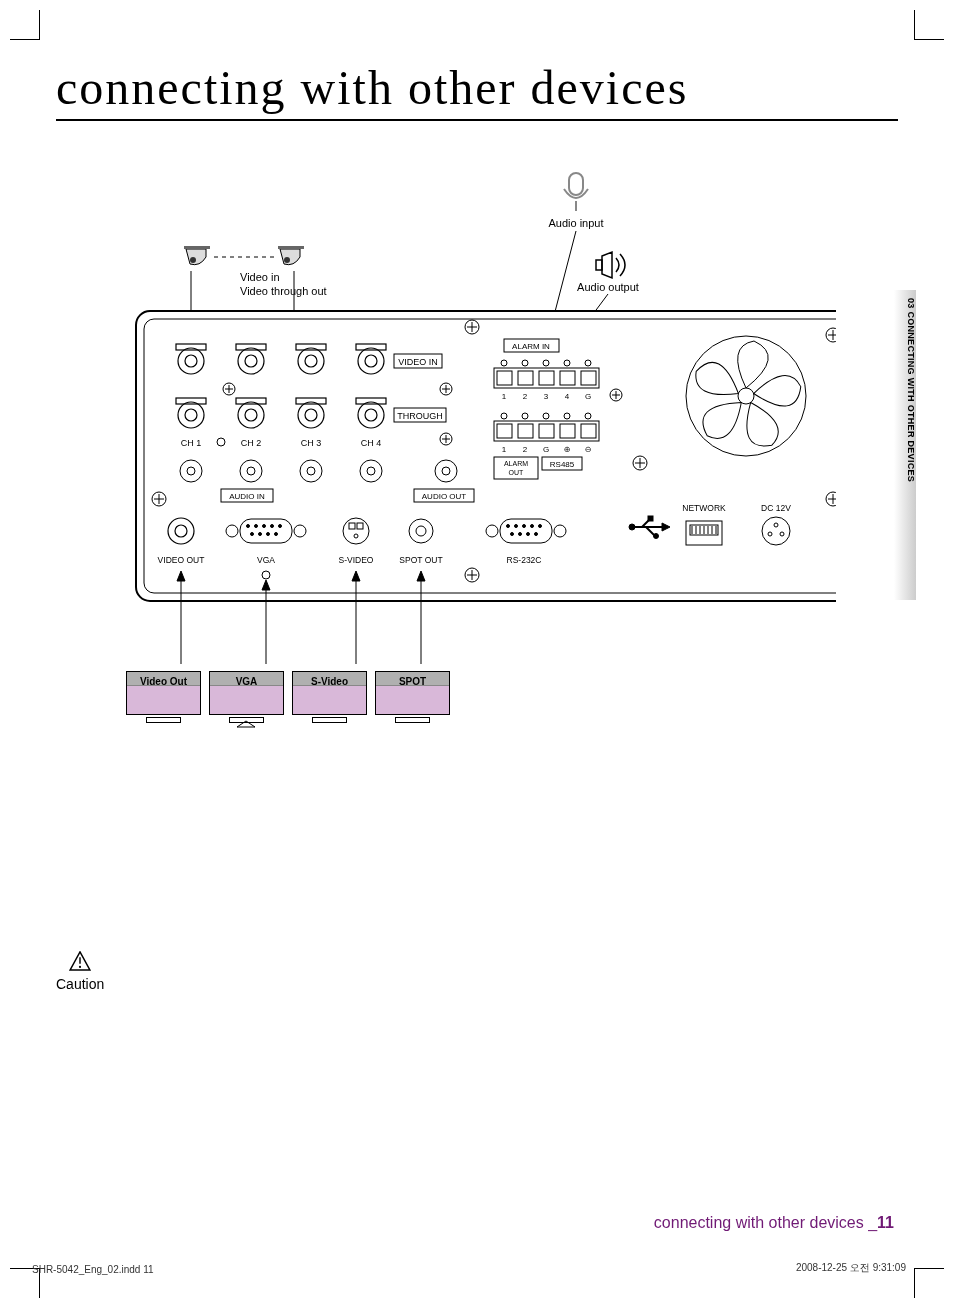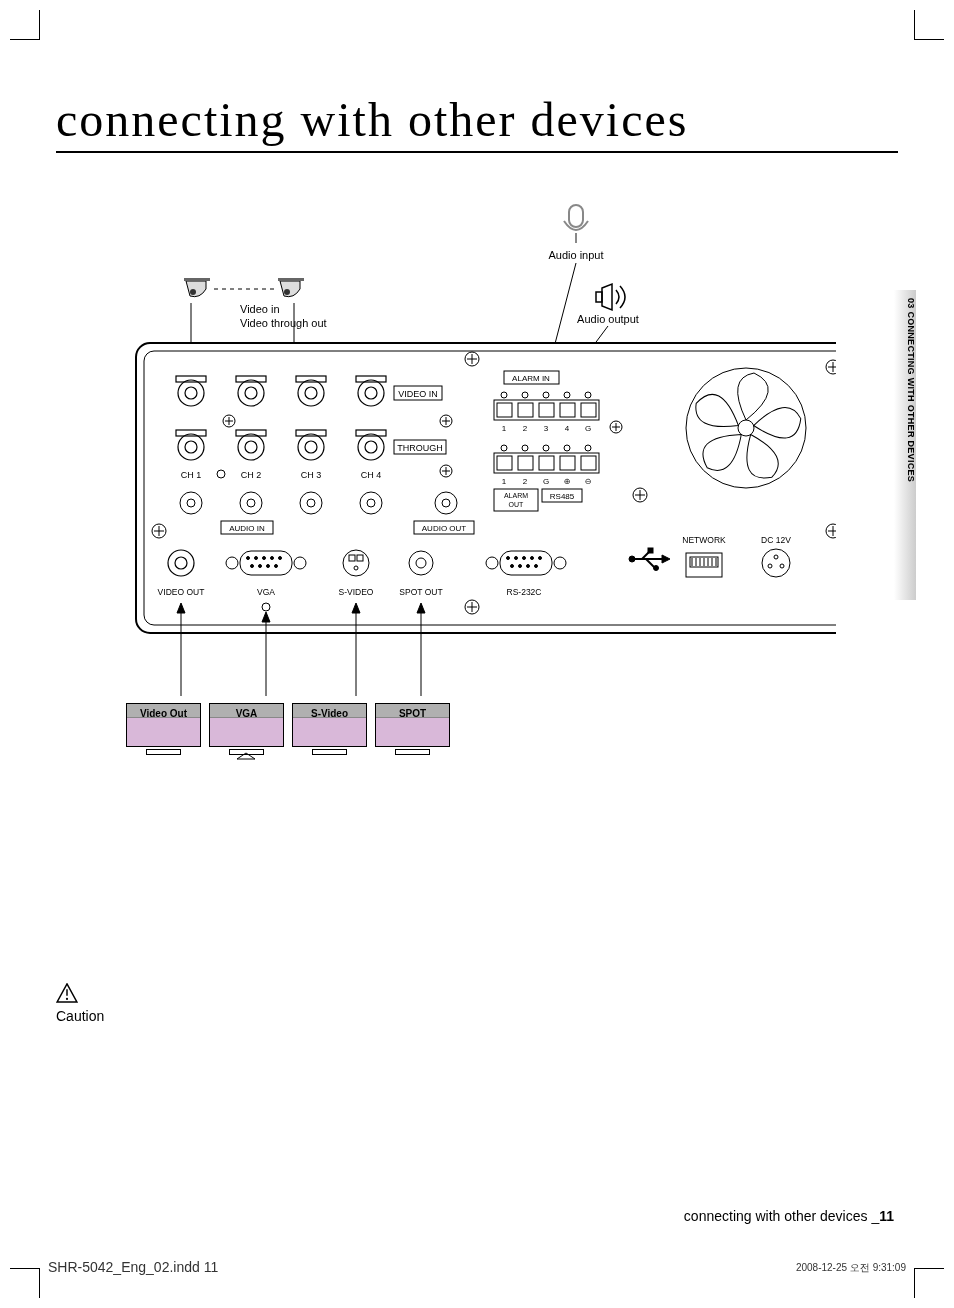--- a/index.html
+++ b/index.html
@@ -3,39 +3,39 @@
 <meta charset="utf-8">
 <style>
 *{box-sizing:border-box;margin:0;padding:0}
 body{background:#fff;font-family:Arial,Helvetica,sans-serif;width:954px;position:relative;height:1308px}
 .page{position:absolute;top:0;left:0;right:0;bottom:0;padding:0 56px}
 .crop-tl,.crop-tr,.crop-bl,.crop-br{position:absolute;width:30px;height:30px}
 .crop-tl{top:10px;left:10px;border-right:1px solid #000;border-bottom:1px solid #000}
 .crop-tr{top:10px;right:10px;border-left:1px solid #000;border-bottom:1px solid #000}
 .crop-bl{bottom:10px;left:10px;border-right:1px solid #000;border-top:1px solid #000}
 .crop-br{bottom:10px;right:10px;border-left:1px solid #000;border-top:1px solid #000}
-.title{font-family:"Times New Roman",serif;font-size:48px;font-weight:300;color:#000;letter-spacing:2px;margin-top:92px;border-bottom:2px solid #000;padding-bottom:4px}
+.title{font-family:"Times New Roman",serif;font-size:48px;font-weight:300;color:#000;letter-spacing:2px;margin-top:60px;border-bottom:2px solid #000;padding-bottom:4px}
 .subtitle{font-size:19px;font-weight:bold;margin-top:36px;letter-spacing:0.5px}
 .side-tab{position:absolute;right:38px;top:290px;width:22px;height:310px;background:linear-gradient(to right,#fff,#ccc);font-size:9px;font-weight:bold;writing-mode:vertical-rl;text-align:left;padding-top:8px;padding-left:5px;letter-spacing:0.3px}
 .diagram{position:relative;margin-top:50px;height:600px}
 svg text{font-family:Arial,Helvetica,sans-serif}
 .monitors{display:flex;gap:8px;position:absolute;top:500px;left:70px}
 .mon{width:75px;text-align:center}
 .mon-screen{height:44px;background:#b0b0b0;border:1px solid #000;position:relative;overflow:hidden}
 .mon-screen::before{content:"";position:absolute;left:0;right:0;bottom:0;height:28px;background:#d9b8d9;border-top:1px solid #888}
 .mon-label{font-size:10px;font-weight:bold;position:absolute;top:4px;left:0;right:0;text-align:center}
 .mon-base{height:8px;position:relative}
 .mon-base::before{content:"";position:absolute;left:20px;right:20px;top:2px;height:4px;border:1px solid #000}
 .caution-row{display:flex;align-items:flex-start;margin-top:180px;gap:18px}
-.caution-icon{text-align:left;font-size:14px}
+.caution-icon{text-align:center;font-size:14px}
 .caution-tri{width:22px;height:20px;margin:0 auto 2px}
 .caution-text{font-size:13px;line-height:1.4;flex:1}
-.footer-line{position:absolute;bottom:84px;right:60px;font-size:14px;color:#000000}
+.footer-line{position:absolute;bottom:76px;right:60px;font-size:16px;color:#701a75}
 .footer-line b{font-weight:bold}
-.indd{position:absolute;bottom:33px;left:48px;font-size:14px;color:#333}
+.indd{position:absolute;bottom:33px;left:32px;font-size:10px;color:#333}
 .date{position:absolute;bottom:33px;right:48px;font-size:10px;color:#333}
 </style>
 </head>
 <body>
 
 <div class="crop-tl"></div>
 <div class="crop-tr"></div>
 <div class="crop-bl"></div>
 <div class="crop-br"></div>
 

